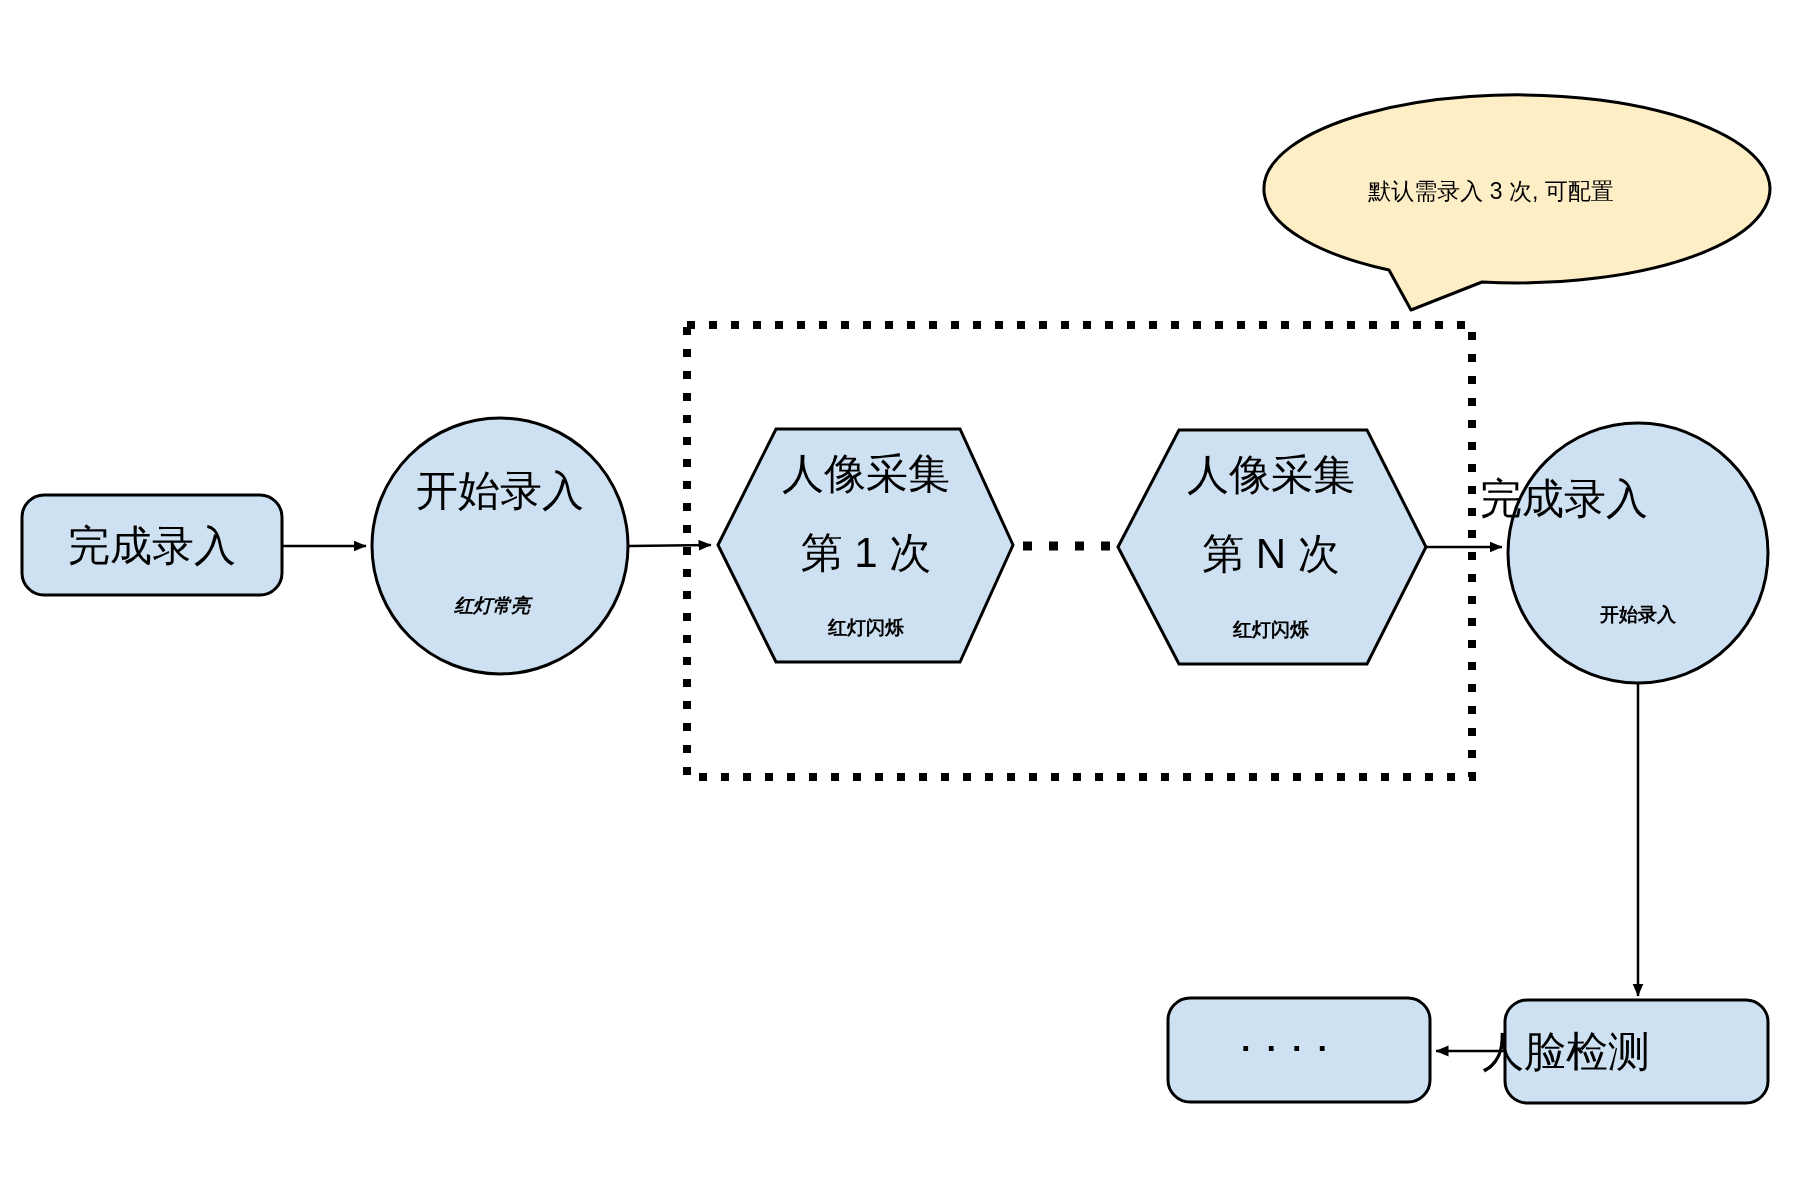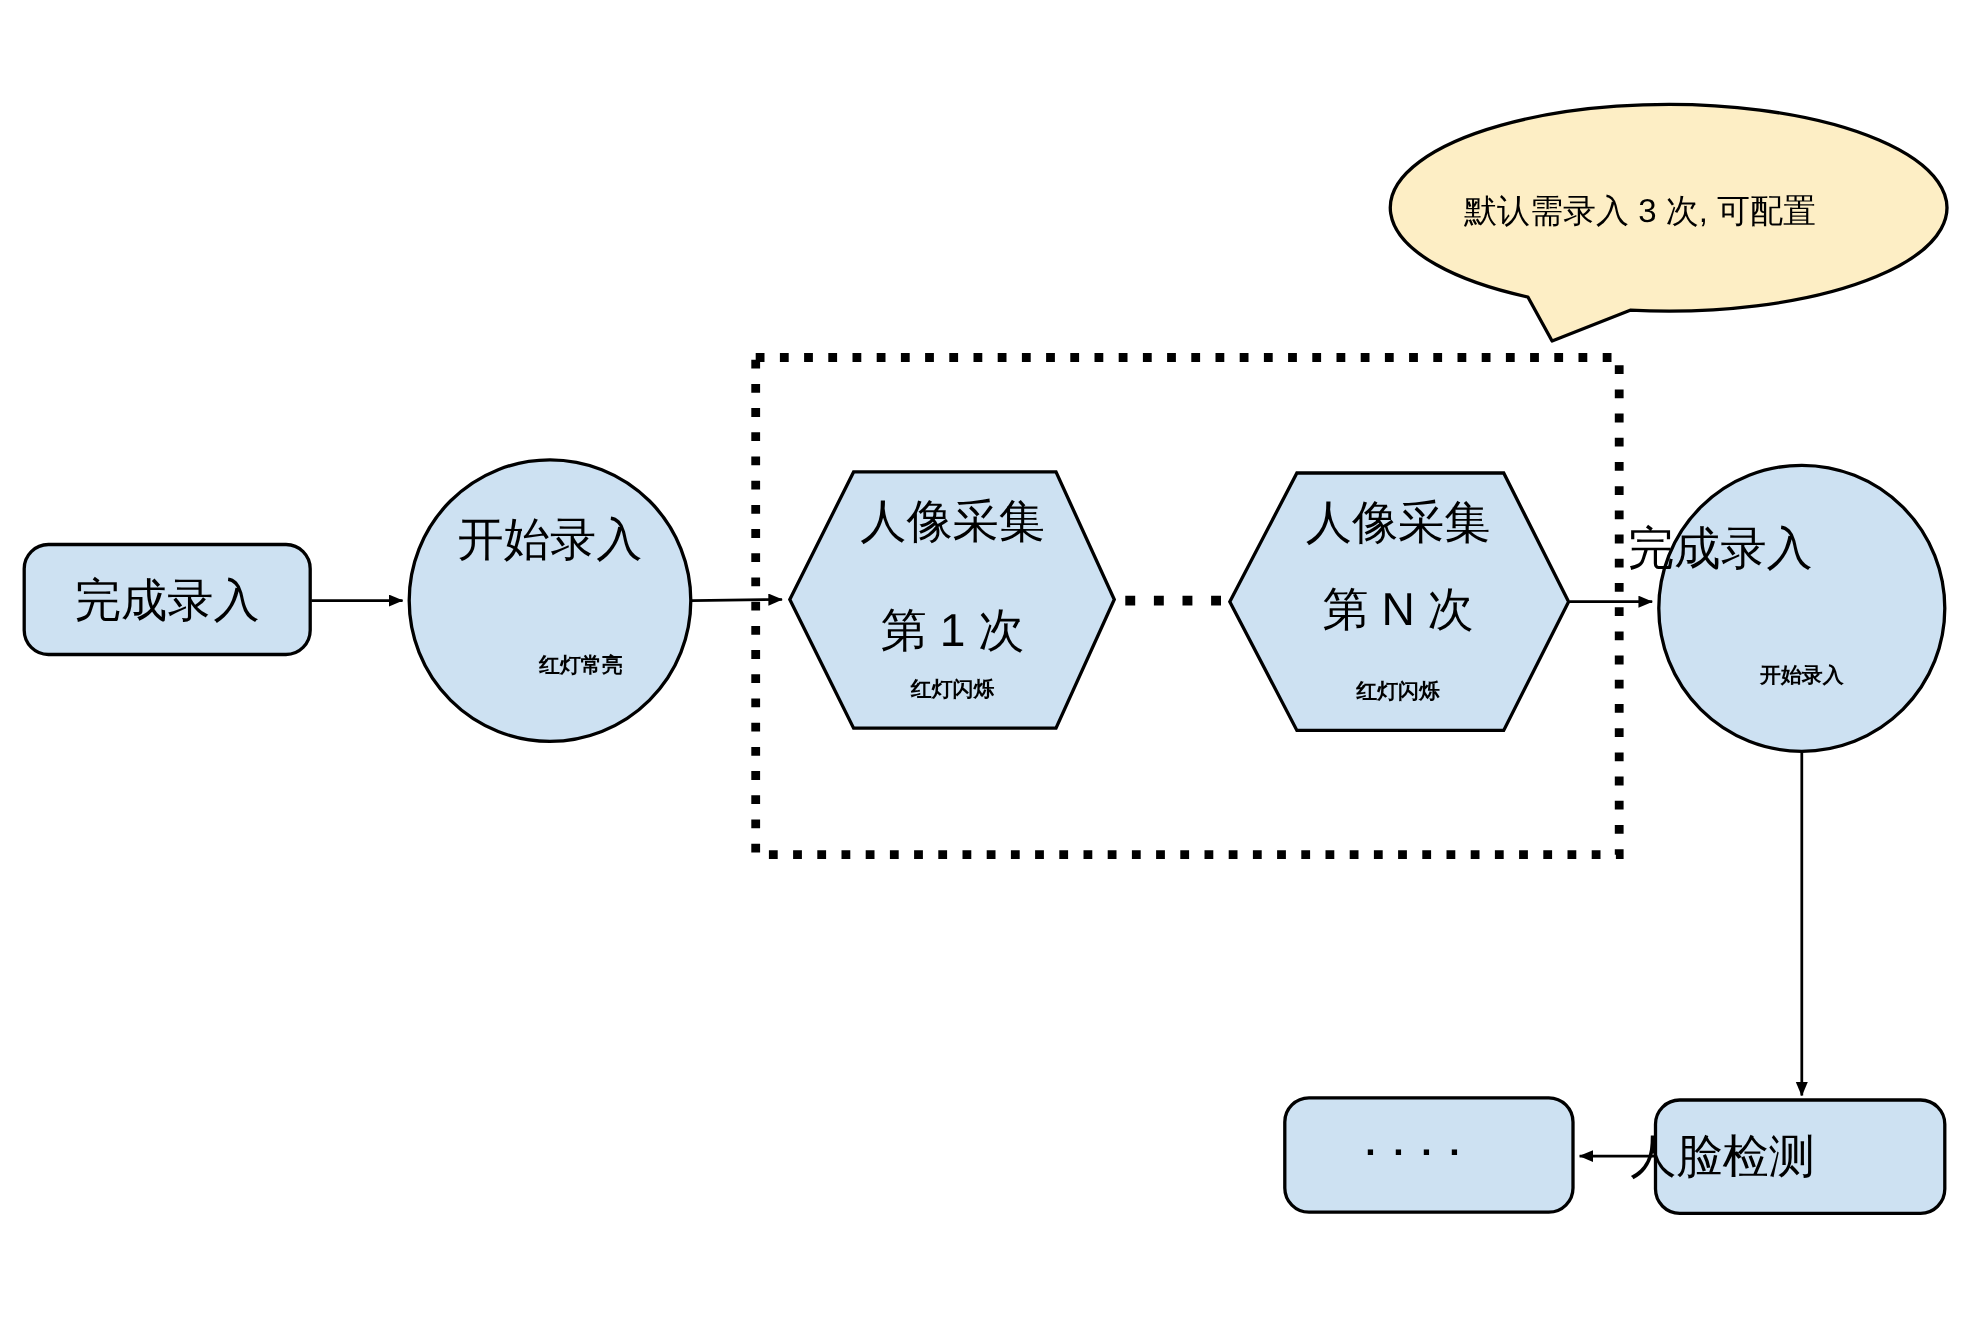--- a/index.html
+++ b/index.html
@@ -14,21 +14,21 @@
   .lbl{
     position:absolute;
     transform:translate(-50%,-50%);
     white-space:nowrap;
     color:#000000;
     font-size:42px;
     line-height:1.1;
     text-align:center;
   }
   .sub{font-size:19px;font-weight:700;}
-  .note{font-size:30px;}
+  .note{font-size:23px;}
   .dots-label{font-size:34px;font-weight:700;letter-spacing:16px;}
 </style>
 </head>
 <body>
 
 <div class="stage">
 
   <svg width="1803" height="1199" viewBox="0 0 1803 1199">
     <defs>
       <marker id="arrow" markerWidth="14" markerHeight="12" refX="12.5" refY="5.5" orient="auto" markerUnits="userSpaceOnUse">
@@ -59,24 +59,24 @@
     <circle cx="1638" cy="553" r="130" stroke="#000000" stroke-width="3" fill="#cde1f2"></circle>
 
     <rect x="1505" y="1000" width="263" height="103" rx="22" stroke="#000000" stroke-width="3" fill="#cde1f2"></rect>
 
     <rect x="1168" y="998" width="262" height="104" rx="22" stroke="#000000" stroke-width="3" fill="#cde1f2"></rect>
   </svg>
 
   <div class="lbl" style="left:152px;top:546px;">完成录入</div>
 
   <div class="lbl" style="left:500px;top:491px;">开始录入</div>
-  <div class="lbl sub" style="left:528px;top:606px;">红灯常亮</div>
+  <div class="lbl sub" style="left:492px;top:606px;font-style:italic;">红灯常亮</div>
 
   <div class="lbl" style="left:866px;top:474px;">人像采集</div>
-  <div class="lbl" style="left:866px;top:553px;margin-top:20px;">第 1 次</div>
+  <div class="lbl" style="left:866px;top:553px;">第 1 次</div>
   <div class="lbl sub" style="left:866px;top:628px;">红灯闪烁</div>
 
   <div class="lbl" style="left:1271px;top:475px;">人像采集</div>
   <div class="lbl" style="left:1271px;top:554px;">第 N 次</div>
   <div class="lbl sub" style="left:1271px;top:630px;">红灯闪烁</div>
 
   <div class="lbl" style="left:1564px;top:499px;">完成录入</div>
   <div class="lbl sub" style="left:1638px;top:615px;">开始录入</div>
 
   <div class="lbl note" style="left:1491px;top:192px;">默认需录入 3 次, 可配置</div>

